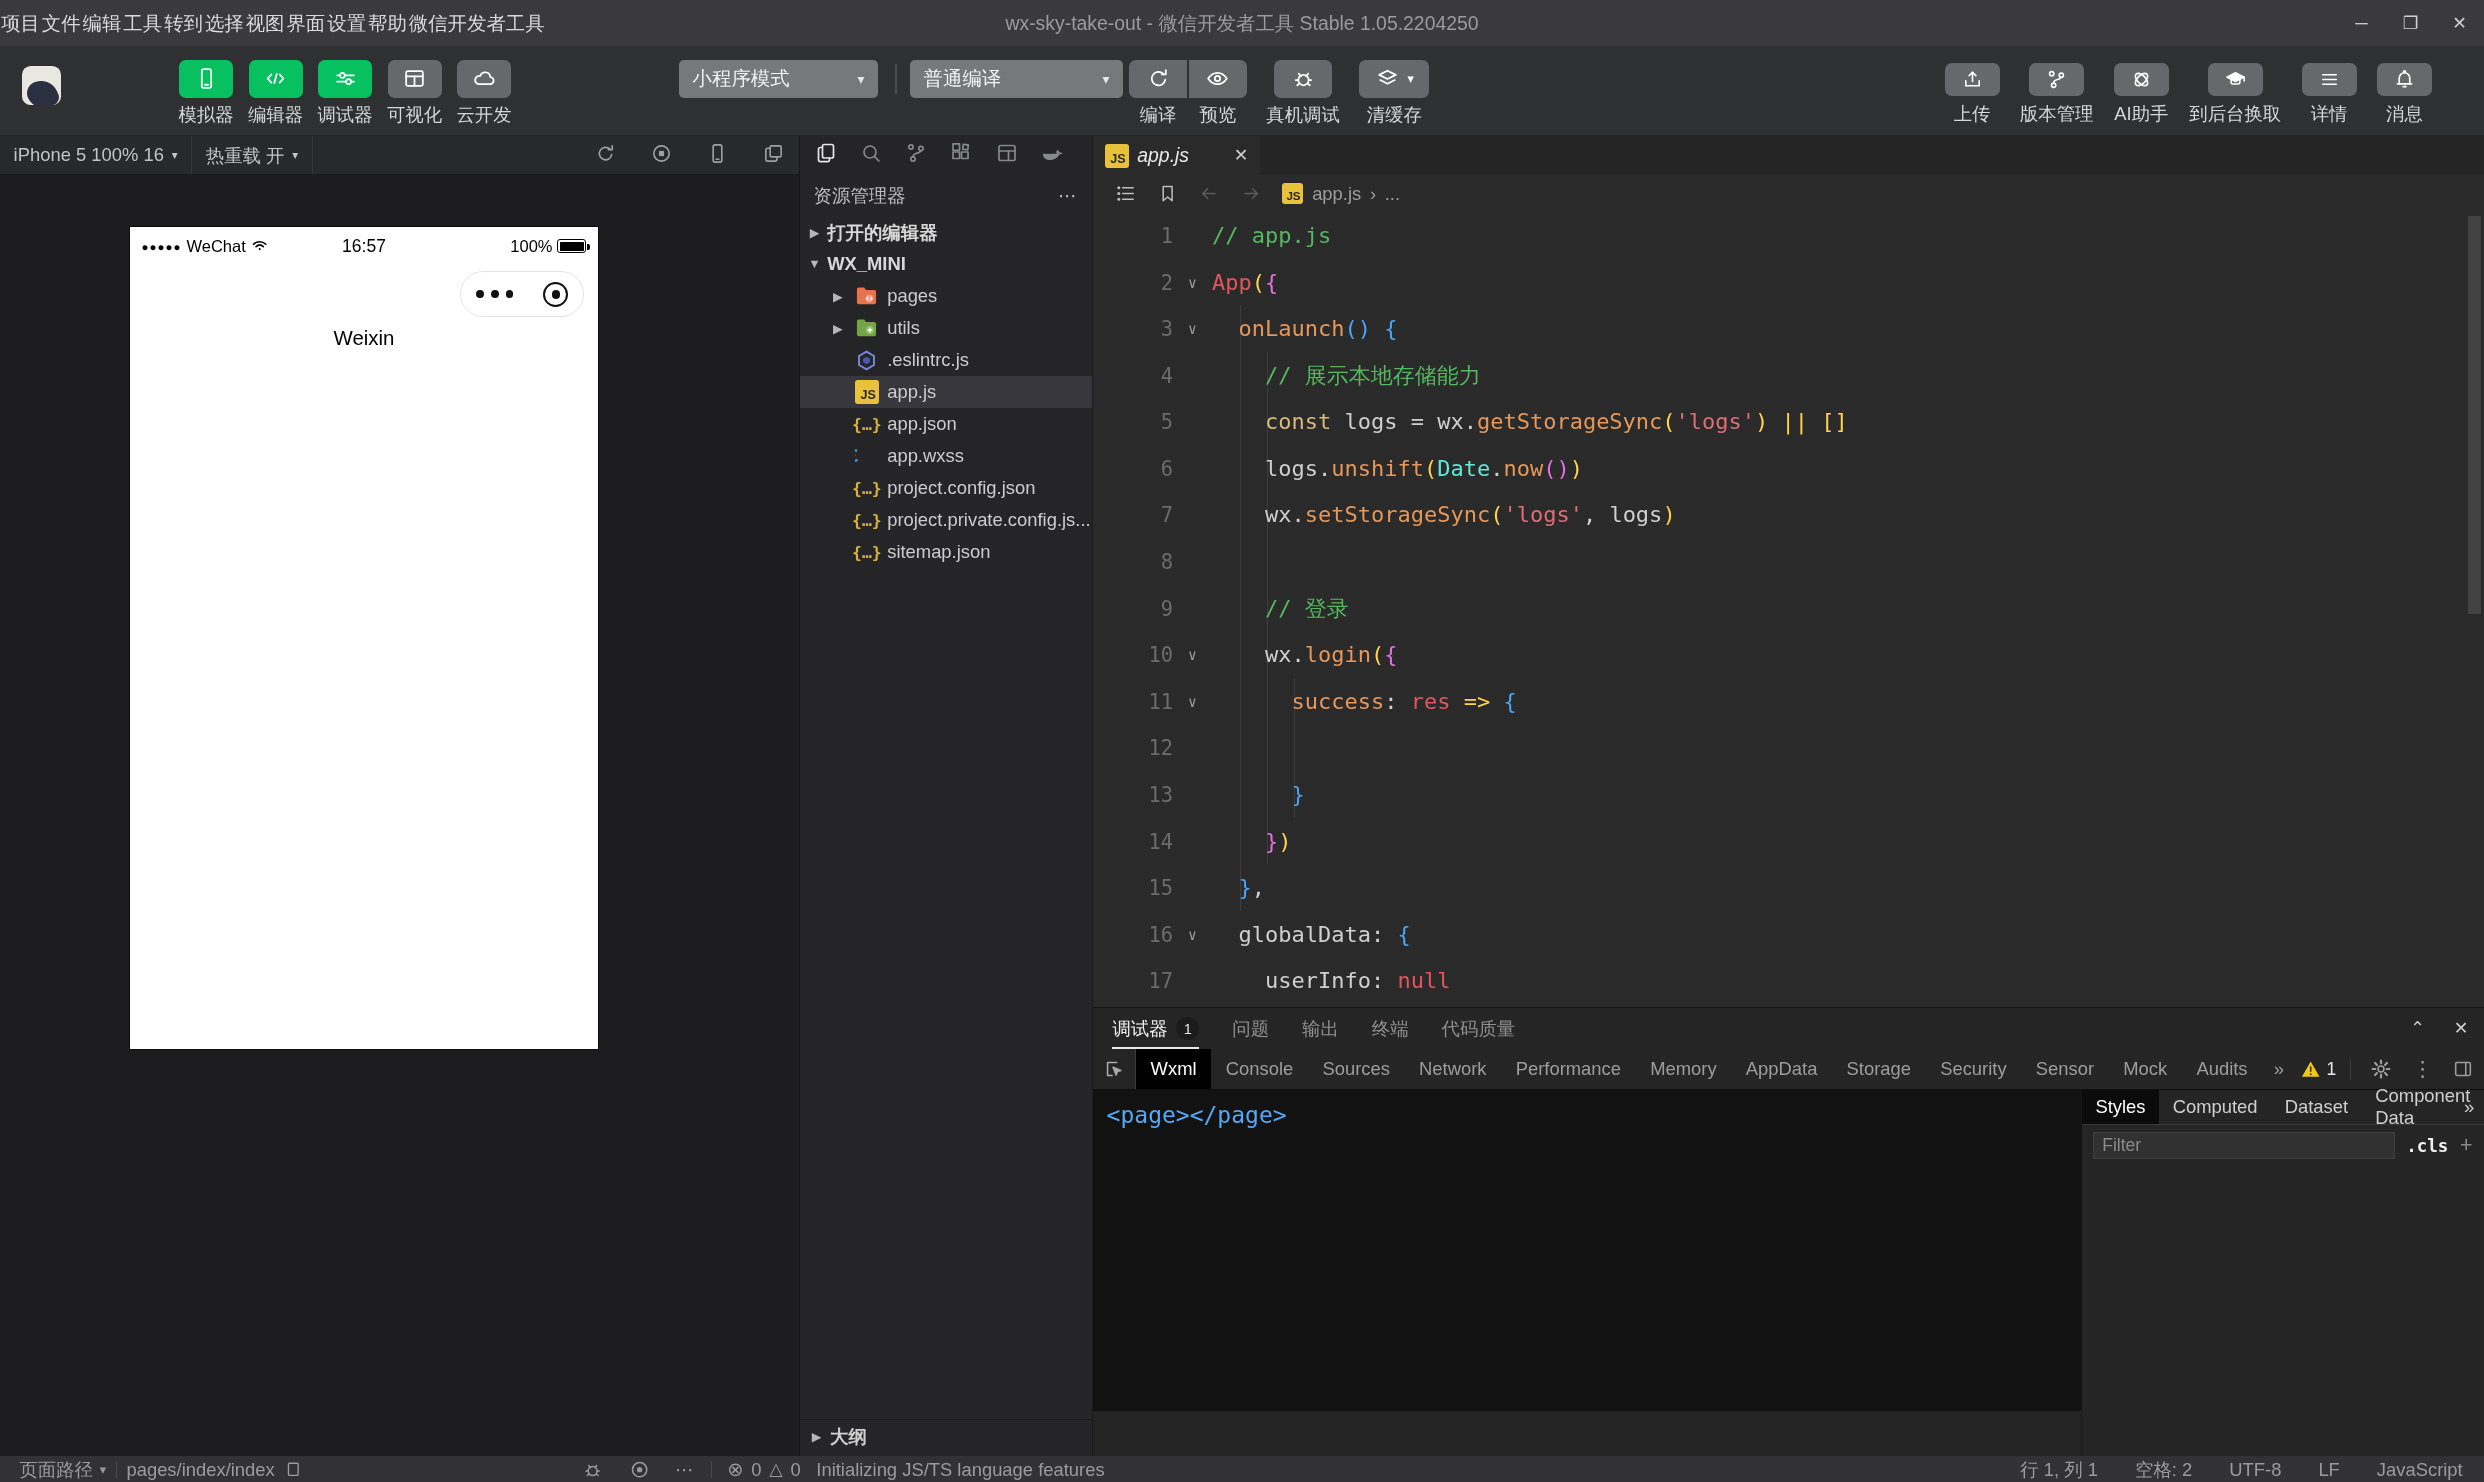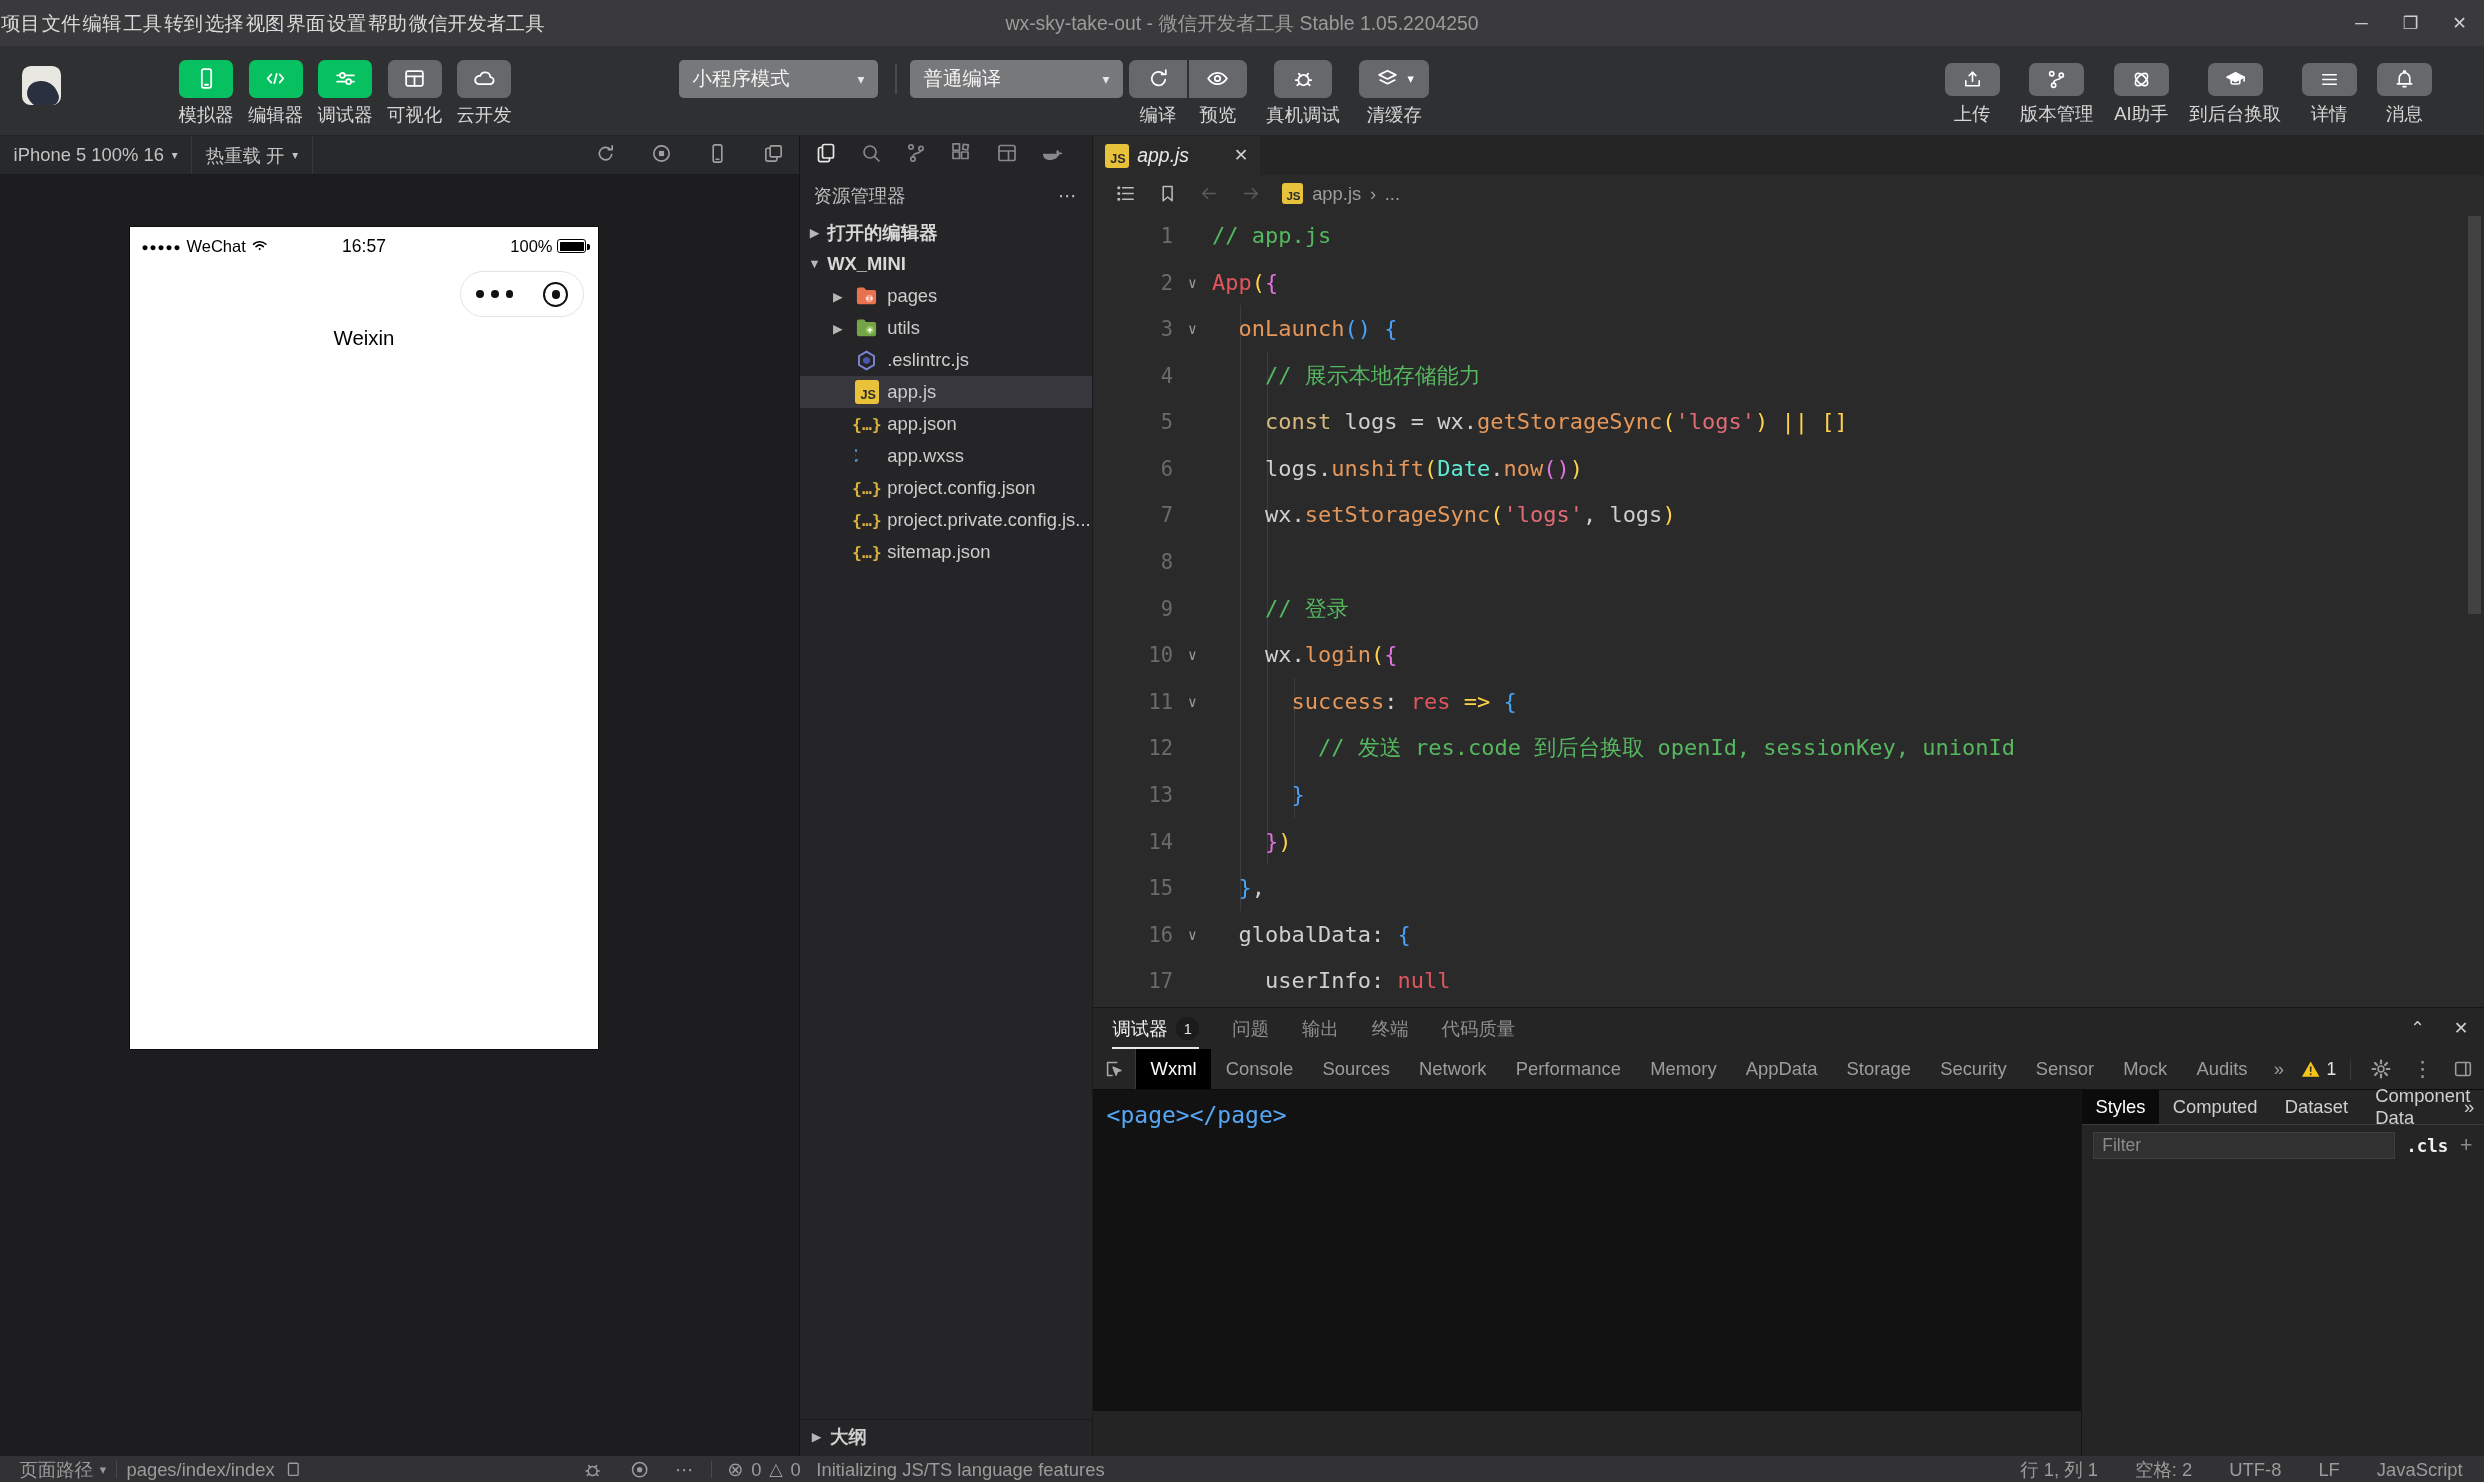--- a/index.html
+++ b/index.html
@@ -605,21 +605,21 @@
             <span class="code-text"><span class="tk-pl">    wx.</span><span class="tk-fn">login</span><span class="tk-g1">(</span><span class="tk-g2">{</span></span>
           </div>
           <div class="code-line" style="top: 466px;">
             <span class="ln">11</span>
             <span class="fold">∨</span>
             <span class="code-text"><span class="tk-pl">      </span><span class="tk-fn">success</span><span class="tk-pl">: </span><span class="tk-red">res</span><span class="tk-pl"> </span><span class="tk-g1">=&gt;</span><span class="tk-pl"> </span><span class="tk-g3">{</span></span>
           </div>
           <div class="code-line" style="top: 512px;">
             <span class="ln">12</span>
             <span class="fold"></span>
-            <span class="code-text"><span class="tk-pl">        </span><span class="tk-cm">// 发送 res.code 到后台换取 openId, sessionKey, unionId</span></span>
+            <span class="code-text"><span class="tk-pl">        </span></span>
           </div>
           <div class="code-line" style="top: 559px;">
             <span class="ln">13</span>
             <span class="fold"></span>
             <span class="code-text"><span class="tk-pl">      </span><span class="tk-g3">}</span></span>
           </div>
           <div class="code-line" style="top: 606px;">
             <span class="ln">14</span>
             <span class="fold"></span>
             <span class="code-text"><span class="tk-pl">    </span><span class="tk-g2">}</span><span class="tk-g1">)</span></span>

